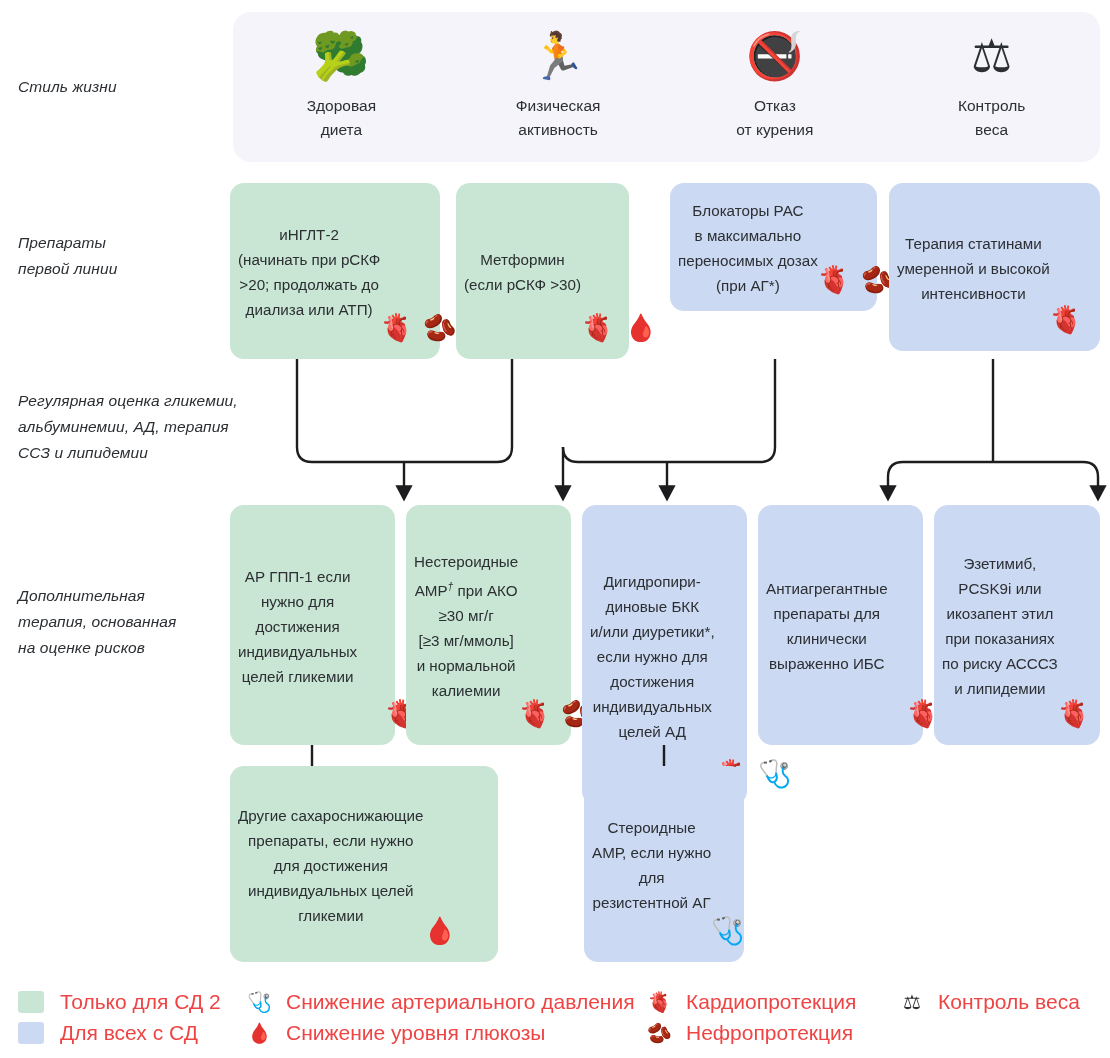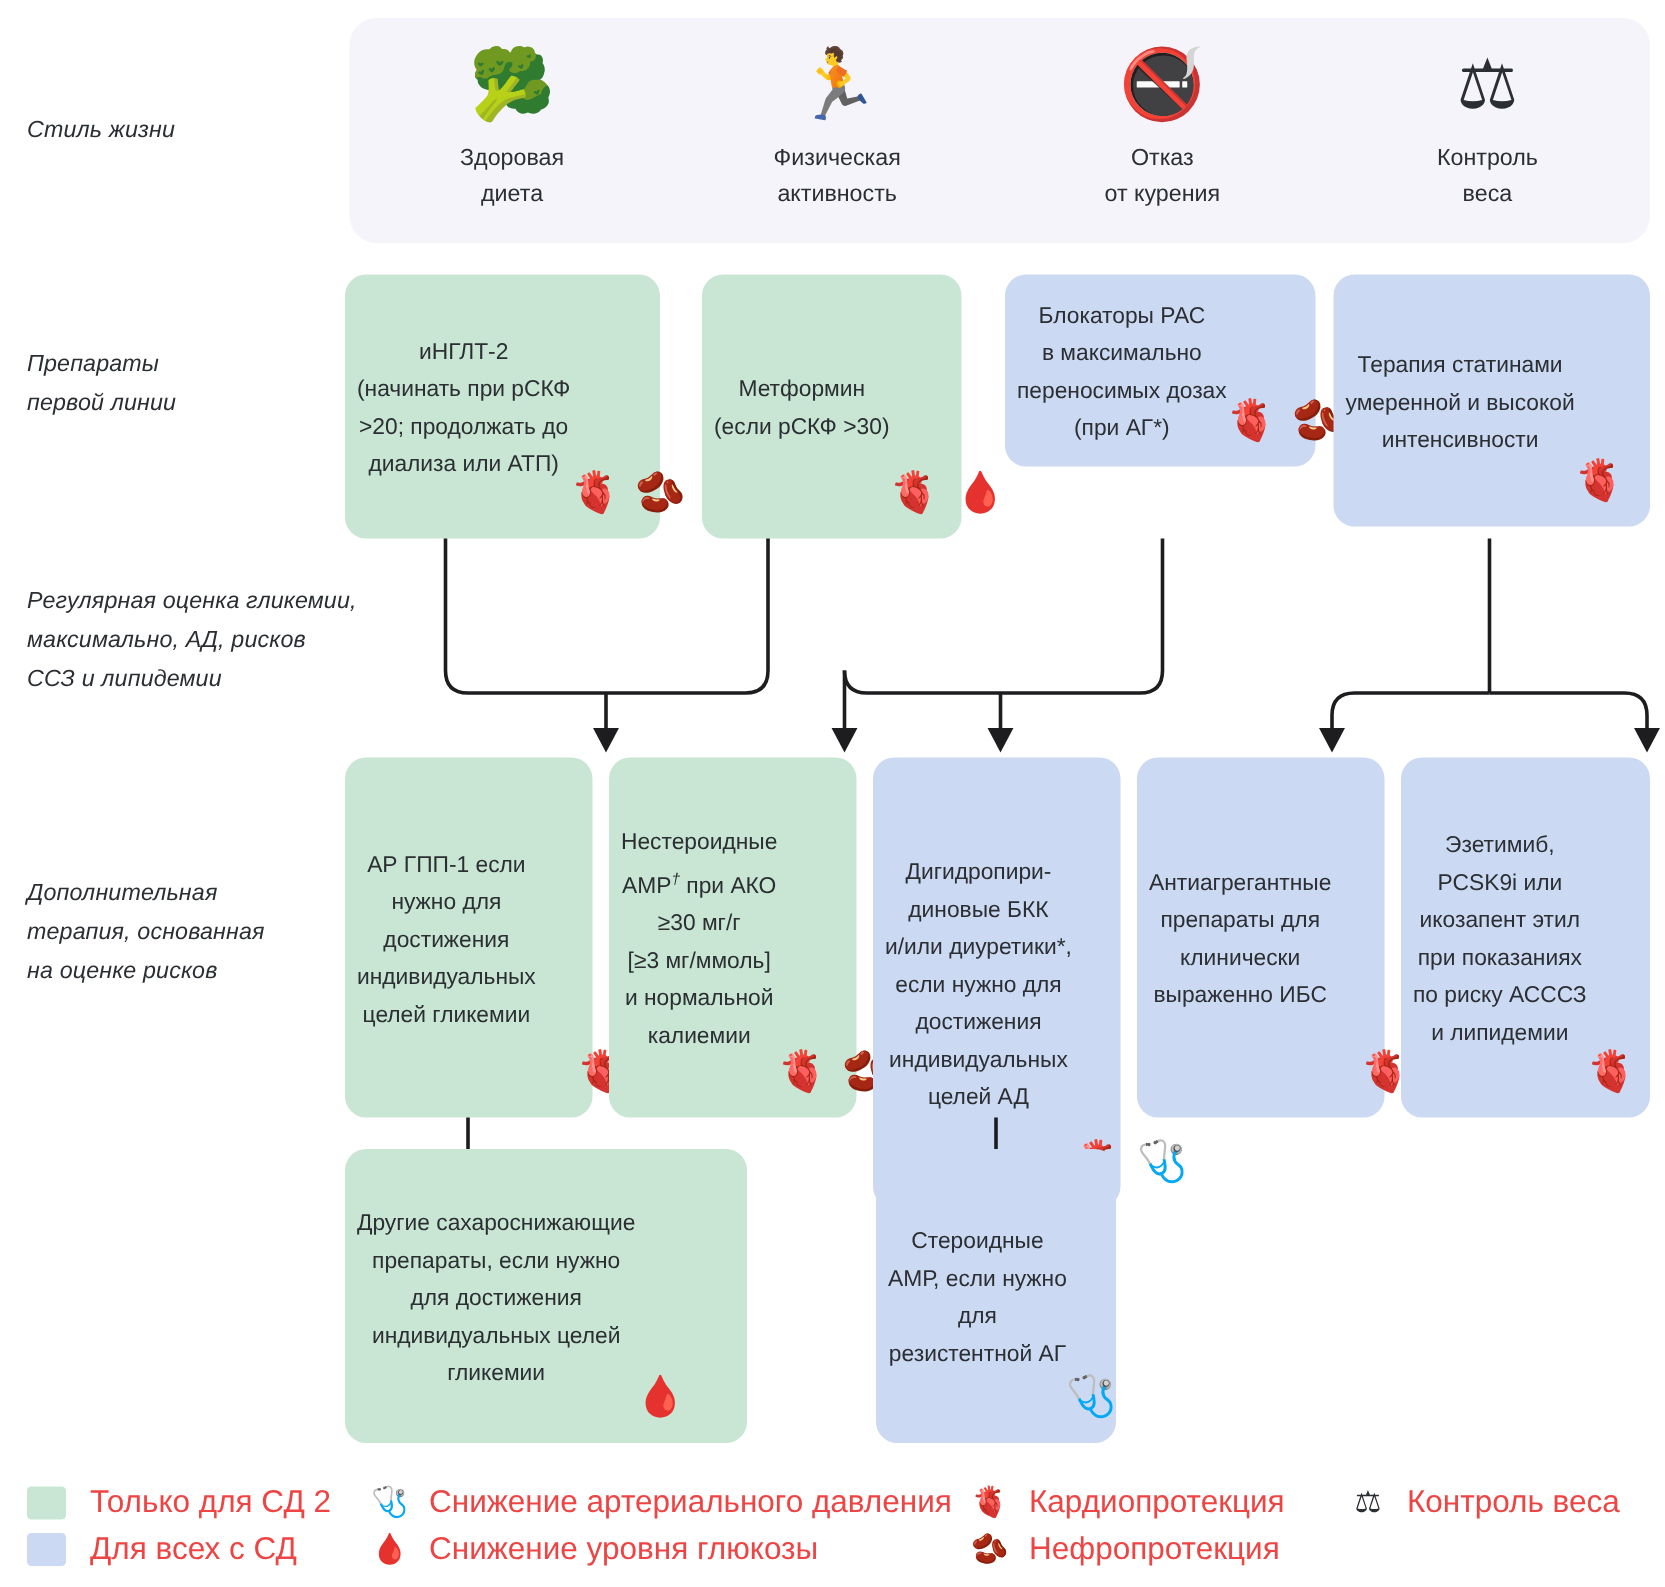--- a/index.html
+++ b/index.html
@@ -96,21 +96,21 @@
 <body>
 
 <div class="stage">
 
   <div class="row-label" style="left:18px;top:74px;">Стиль жизни</div>
 
   <div class="row-label" style="left:18px;top:230px;white-space:pre-line;">Препараты
 первой линии</div>
 
   <div class="row-label" style="left:18px;top:388px;white-space:pre-line;">Регулярная оценка гликемии,
-максимально, АД, рисков
+альбуминемии, АД, терапия
 ССЗ и липидемии</div>
 
   <div class="row-label" style="left:18px;top:583px;white-space:pre-line;">Дополнительная
 терапия, основанная
 на оценке рисков</div>
 
   <div class="lifestyle-banner">
     <div class="lifestyle-cell">
       <div class="lifestyle-emoji">🥦</div>
       <div class="lifestyle-text">Здоровая
@@ -138,21 +138,21 @@
 (начинать при рСКФ
 &gt;20; продолжать до
 диализа или АТП)</div>
     <div class="card-icons">
       <span>🫀</span>
       <span>🫘</span>
       <span>🩸</span>
     </div>
   </div>
 
-  <div class="card green" style="left:468px;top:183px;width:173px;height:176px;">
+  <div class="card green" style="left:456px;top:183px;width:173px;height:176px;">
     <div class="card-text">Метформин
 (если рСКФ &gt;30)</div>
     <div class="card-icons">
       <span>🫀</span>
       <span>🩸</span>
     </div>
   </div>
 
   <div class="card blue" style="left:670px;top:183px;width:207px;height:128px;">
     <div class="card-text">Блокаторы РАС

